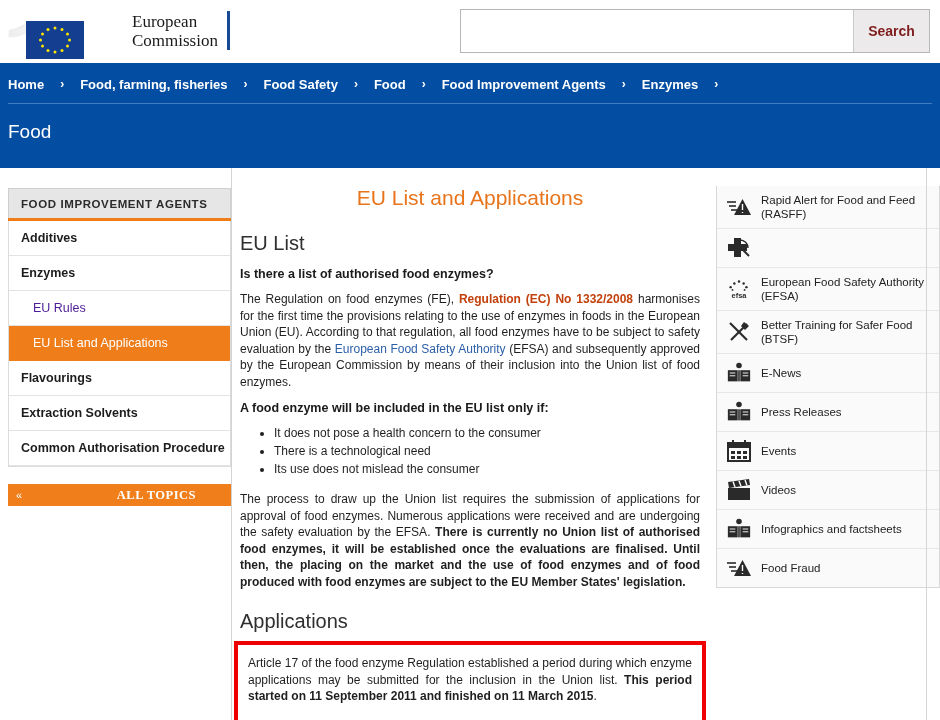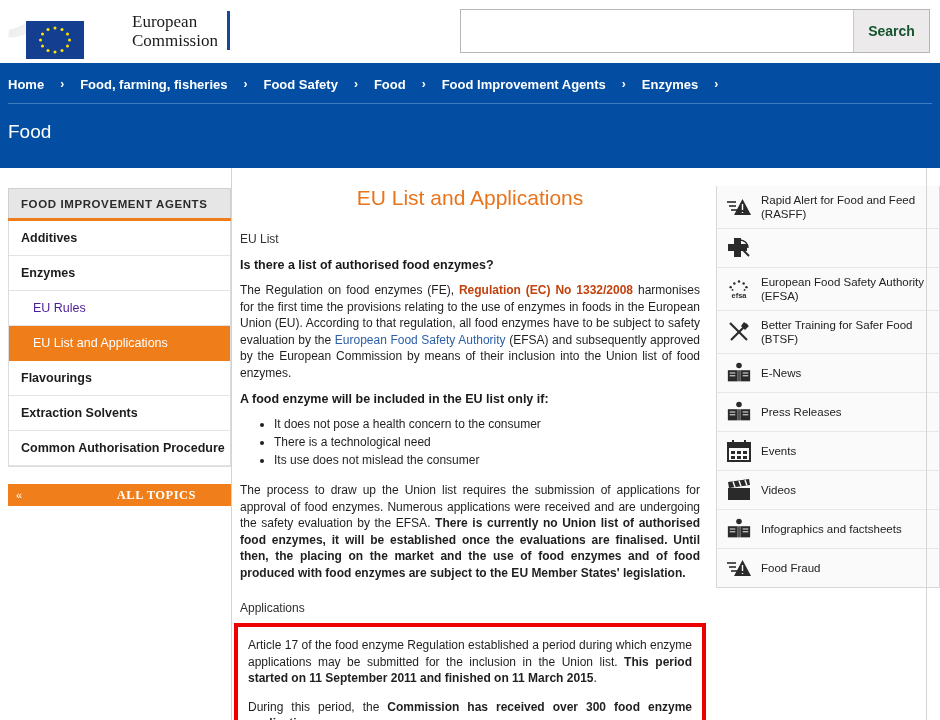--- a/index.html
+++ b/index.html
@@ -56,21 +56,21 @@
     padding: 0 8px;
     font-size: 13px;
     font-family: "Liberation Sans", sans-serif;
     background: #fff;
   }
   .search-btn {
     width: 76px;
     border: 0;
     border-left: 1px solid #c9c9c9;
     background: #eceaea;
-    color: #14532d;
+    color: #7f1d1d;
     font-weight: bold;
     font-size: 14px;
     font-family: "Liberation Sans", sans-serif;
     cursor: pointer;
   }
 
   
   .bluebar {
     background: #034ea2;
     height: 105px;
@@ -195,21 +195,21 @@
   .page-title {
     text-align: center;
     color: #e8741c;
     font-size: 21px;
     font-weight: normal;
     margin-bottom: 22px;
     font-family: "Liberation Sans", sans-serif;
   }
   .h2 {
     color: #2f2f2f;
-    font-size: 12px;
+    font-size: 20px;
     font-weight: normal;
     margin: 0 0 12px 0;
     font-family: "Liberation Sans", sans-serif;
   }
   .h2.apps { margin-top: 20px; margin-bottom: 8px; }
   .q {
     font-size: 12.5px;
     font-weight: bold;
     color: #1a1a1a;
     margin-bottom: 10px;

